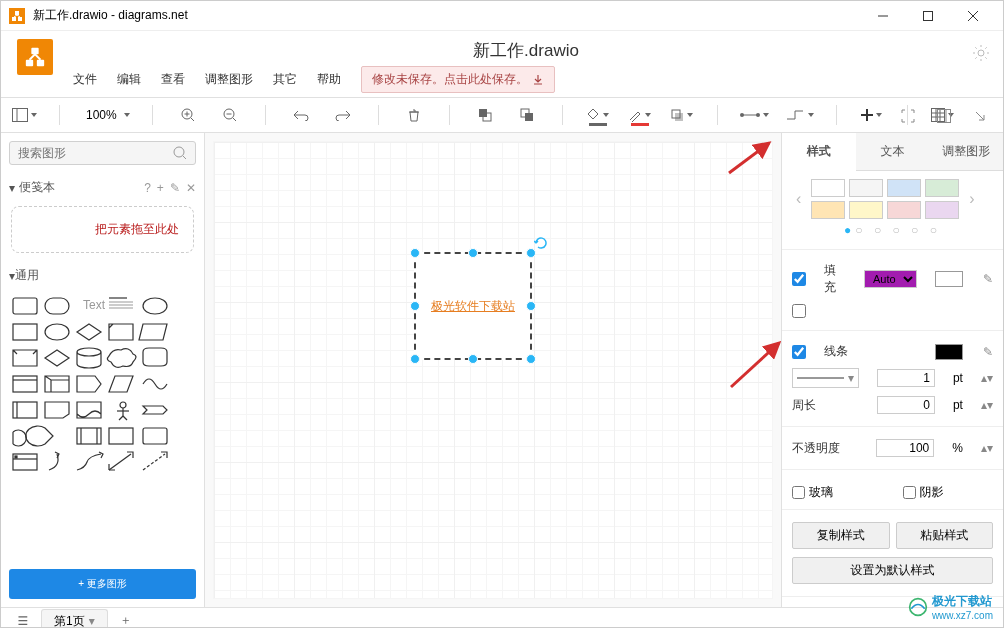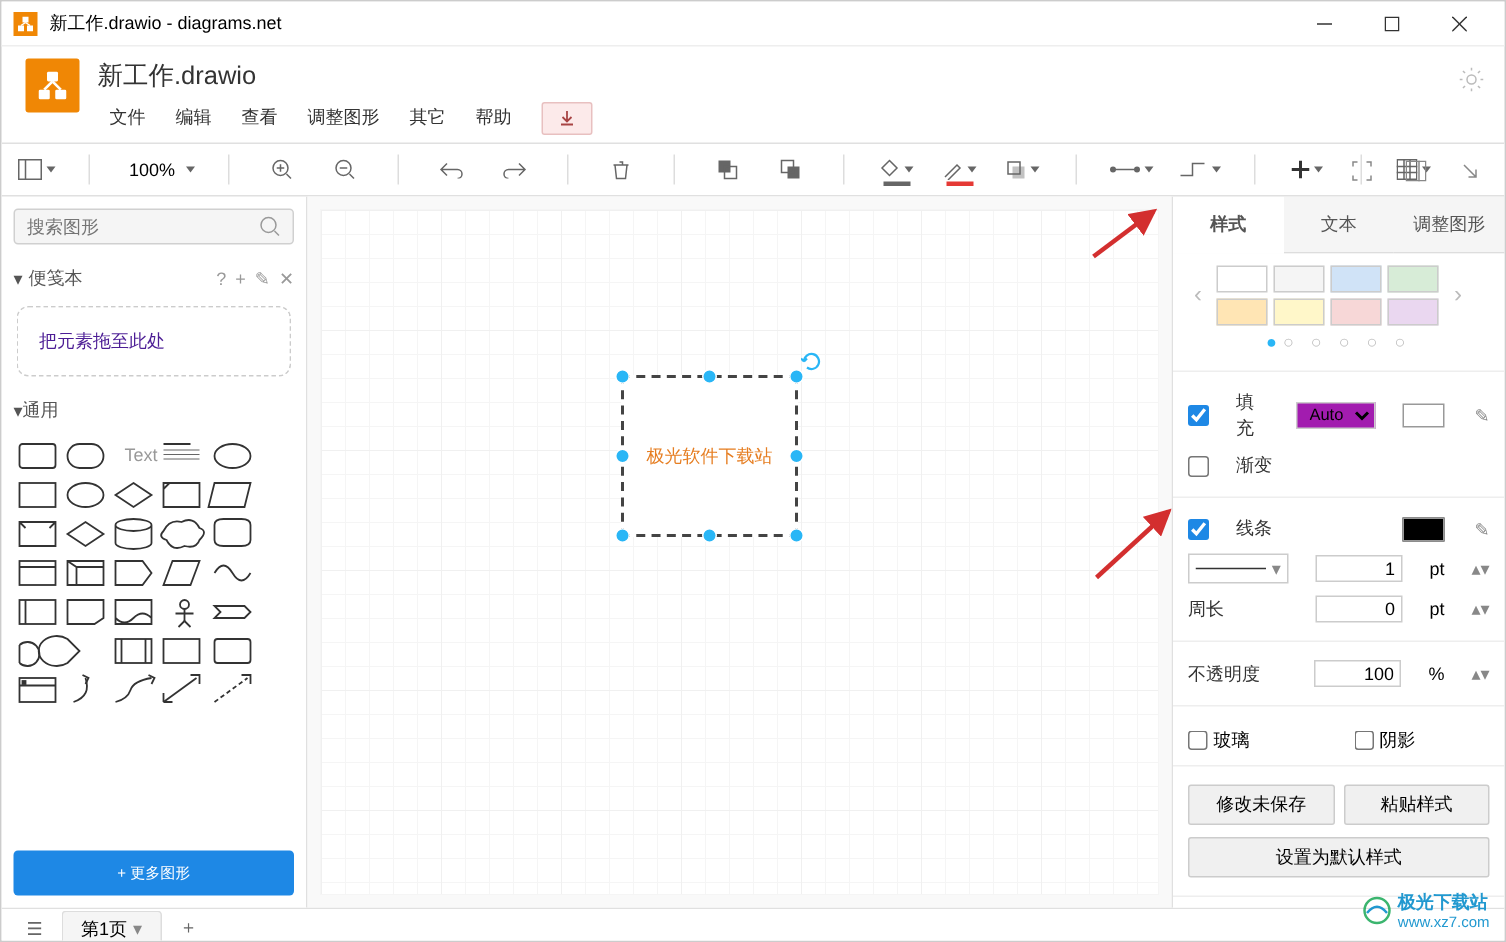--- a/index.html
+++ b/index.html
@@ -10,21 +10,21 @@
 .titlebar .app-icon { width: 16px; height: 16px; background: #f08705; margin-right: 8px; display: flex; align-items: center; justify-content: center; }
 .titlebar .app-icon svg { width: 10px; height: 10px; }
 .titlebar .title { flex: 1; color: #000; }
 .titlebar .win-controls { display: flex; }
 .titlebar .win-btn { width: 45px; height: 30px; display: flex; align-items: center; justify-content: center; cursor: pointer; }
 
 
 .header { padding: 8px 16px 4px; display: flex; align-items: flex-start; }
 .header-logo { width: 36px; height: 36px; background: #f08705; border-radius: 2px; margin-right: 12px; display: flex; align-items: center; justify-content: center; }
 .header-logo svg { width: 22px; height: 22px; }
-.header-main { flex: 1; }
+.header-main { flex: 1; text-align: center; }
 .doc-title { font-size: 17px; color: #333; margin-bottom: 4px; }
 .menubar { display: flex; gap: 4px; align-items: center; }
 .menu-item { padding: 4px 8px; cursor: pointer; color: #333; }
 .save-warning { margin-left: 8px; padding: 4px 10px; background: #fceaea; border: 1px solid #e8c0c0; color: #a84444; border-radius: 2px; display: flex; align-items: center; gap: 4px; }
 .brightness-icon { position: absolute; right: 14px; top: 44px; cursor: pointer; color: #999; }
 
 
 .toolbar { height: 36px; border-top: 1px solid #e0e0e0; border-bottom: 1px solid #e0e0e0; display: flex; align-items: center; padding: 0 10px; gap: 16px; background: #fff; }
 .tb-btn { min-width: 26px; height: 26px; display: flex; align-items: center; justify-content: center; cursor: pointer; border-radius: 2px; position: relative; }
 .tb-sep { width: 1px; height: 20px; background: #ddd; margin: 0 6px; }
@@ -37,37 +37,37 @@
 
 
 .left-panel { width: 204px; border-right: 1px solid #e0e0e0; display: flex; flex-direction: column; background: #fff; }
 .search-row { padding: 8px; }
 .search-box { display: flex; align-items: center; border: 1px solid #d0d0d0; background: #f5f5f5; border-radius: 3px; padding: 4px 8px; }
 .search-input { flex: 1; border: none; background: transparent; outline: none; color: #888; }
 .scratch-header { padding: 6px 8px; display: flex; align-items: center; color: #555; }
 .scratch-header .arrow { margin-right: 4px; }
 .scratch-header .spacer { flex: 1; }
 .scratch-header .tool-ico { margin-left: 6px; cursor: pointer; color: #999; }
-.dropzone { margin: 4px 10px 8px; padding: 14px; border: 1px dashed #ccc; border-radius: 8px; text-align: left; color: #4c1d95; }
+.dropzone { margin: 4px 10px 8px; padding: 14px; border: 1px dashed #ccc; border-radius: 8px; text-align: right; color: #b91c1c; }
 .general-header { padding: 6px 8px; display: flex; align-items: center; color: #555; }
 .shapes-grid { flex: 1; padding: 4px 8px; overflow: hidden; }
 .shapes-grid svg { display: block; }
 .more-shapes-row { padding: 8px; }
 .more-shapes { width: 100%; padding: 8px; background: #1e88e5; color: #fff; border: none; border-radius: 3px; cursor: pointer; font-size: 10px; }
 
 
 .canvas-wrap { flex: 1; position: relative; background: #f9f9f9; overflow: hidden; }
 .canvas { position: absolute; inset: 0; background-color: #fff;
   background-image: linear-gradient(#f0f0f0 1px, transparent 1px), linear-gradient(90deg, #f0f0f0 1px, transparent 1px),
                     linear-gradient(#f5f5f5 1px, transparent 1px), linear-gradient(90deg, #f5f5f5 1px, transparent 1px);
   background-size: 80px 80px, 80px 80px, 16px 16px, 16px 16px;
   margin: 8px; border: 1px solid #f5f5f5; box-shadow: none;
 }
 .sel-rect { position: absolute; left: 200px; top: 110px; width: 118px; height: 108px; border: 2px dashed #444; background: #fff; display: flex; align-items: center; justify-content: center; }
-.sel-rect .label { color: #e67e22; font-size: 12px; }
+.sel-rect .label { color: #e67e22; font-size: 12px; text-decoration: underline; }
 .handle { position: absolute; width: 10px; height: 10px; background: #29b6f6; border-radius: 50%; border: 1px solid #fff; }
 .h-tl { left: -6px; top: -6px; } .h-tm { left: 50%; top: -6px; margin-left:-5px; } .h-tr { right: -6px; top: -6px; }
 .h-ml { left: -6px; top: 50%; margin-top:-5px; } .h-mr { right: -6px; top: 50%; margin-top:-5px; }
 .h-bl { left: -6px; bottom: -6px; } .h-bm { left: 50%; bottom: -6px; margin-left:-5px; } .h-br { right: -6px; bottom: -6px; }
 .rotate-h { position: absolute; right: -18px; top: -18px; width: 14px; height: 14px; color: #29b6f6; }
 
 
 .annot-arrow { position: absolute; pointer-events: none; }
 
 
@@ -155,20 +155,21 @@
   <div class="header-main">
     <div class="doc-title">新工作.drawio</div>
     <div class="menubar">
       <span class="menu-item">文件</span>
       <span class="menu-item">编辑</span>
       <span class="menu-item">查看</span>
       <span class="menu-item">调整图形</span>
       <span class="menu-item">其它</span>
       <span class="menu-item">帮助</span>
       <span class="save-warning">
+        <span>修改未保存。点击此处保存。</span>
         <svg width="12" height="12">
             <path d="M6 1v6M3 5l3 3 3-3M2 10h8" stroke="#a84444" fill="none" stroke-width="1.2"></path>
           </svg>
       </span>
     </div>
   </div>
   <span class="brightness-icon">
     <svg width="16" height="16" viewBox="0 0 16 16">
         <circle cx="8" cy="8" r="3" fill="none" stroke="#bbb"></circle>
         <g stroke="#bbb">
@@ -477,21 +478,20 @@
       <div class="rp-section">
         <div class="prop-row">
           <input type="checkbox" checked="" style="">
           <label>填充</label>
           <select class="small-select"><option>Auto</option></select>
           <span class="color-chip" style="background:#fff"></span>
             <span class="edit-pen">✎</span>
         </div>
         <div class="prop-row">
           <input type="checkbox" style="">
-          <label>渐变</label>
         </div>
       </div>
 
       <div class="rp-section">
         <div class="prop-row">
           <input type="checkbox" checked="" style="">
           <label>线条</label>
           <span class="color-chip" style="background:#000"></span>
             <span class="edit-pen">✎</span>
         </div>
@@ -531,21 +531,21 @@
             </div>
           <div>
               <input type="checkbox" style="">
               <span>阴影</span>
             </div>
         </div>
       </div>
 
       <div class="rp-section">
         <div class="btn-row">
-          <div class="rp-btn">修改未保存</div>
+          <div class="rp-btn">复制样式</div>
           <div class="rp-btn">粘贴样式</div>
         </div>
         <div class="btn-row">
             <div class="single-btn">设置为默认样式</div>
           </div>
       </div>
 
     </div>
   </div>
 </div>

